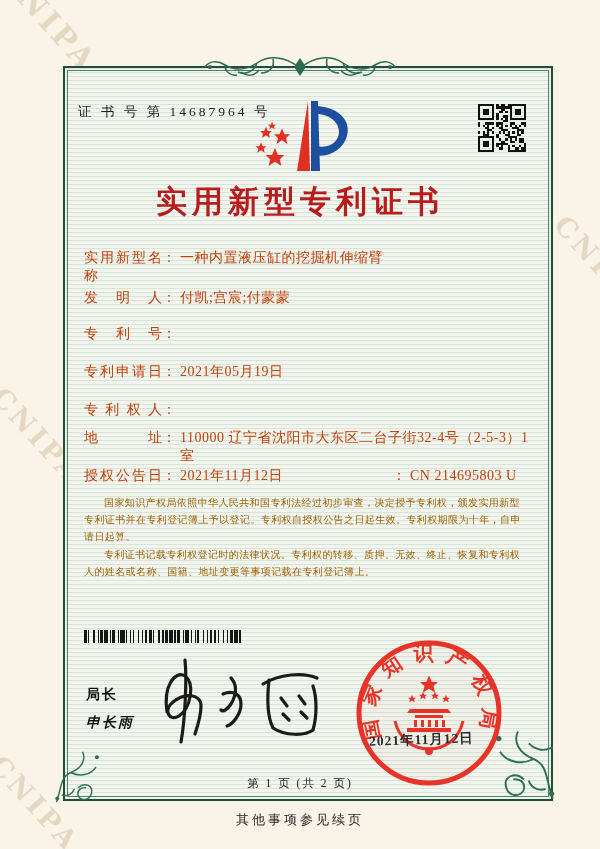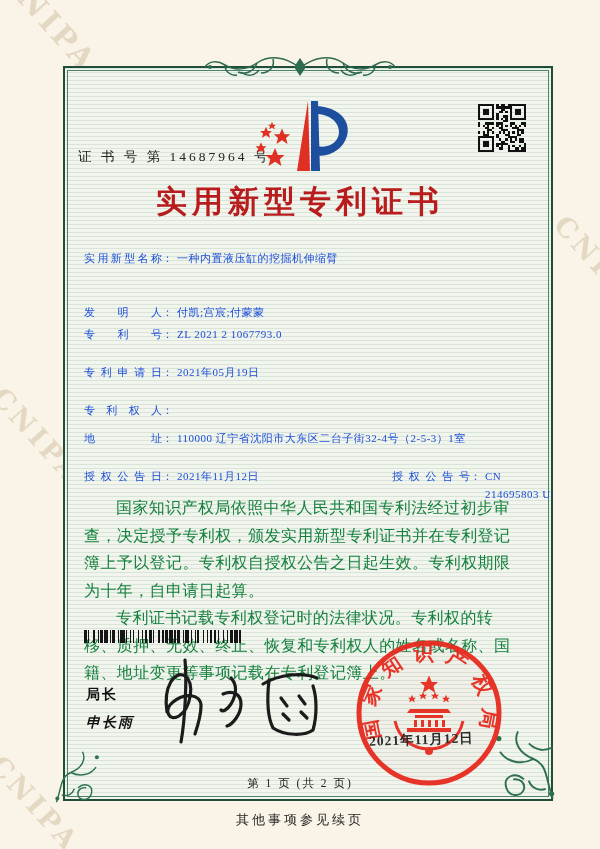--- a/index.html
+++ b/index.html
@@ -10,32 +10,32 @@
   .wm{position:absolute;color:rgba(198,178,143,.42);font-weight:bold;
       font-family:"DejaVu Serif",serif;transform:rotate(48deg);letter-spacing:4px;
       pointer-events:none;user-select:none;}
   
   .frame{position:absolute;left:63px;top:66px;width:486px;height:731px;
          border:2px solid #1f4e3a;background:
          repeating-linear-gradient(180deg, rgba(130,168,140,.22) 0 1px, rgba(0,0,0,0) 1px 4px),
          #f1f5ee;}
   .frame-inner{position:absolute;left:2px;top:2px;right:2px;bottom:2px;
          border:1px solid #4e8266;}
-  .certno{left:78px;top:103px;font-size:13.5px;letter-spacing:3px;color:#222;margin-top:45px;}
+  .certno{left:78px;top:103px;font-size:13.5px;letter-spacing:3px;color:#222;}
   .title{left:0;top:181px;width:600px;text-align:center;font-size:31px;
          font-weight:700;letter-spacing:5px;color:#b91c1c;}
-  .row{position:absolute;left:84px;display:flex;font-size:11px;color:#1d4ed8;
+  .row{position:absolute;left:84px;display:flex;font-size:14px;color:#c2410c;
        line-height:18px;}
   .lbl{display:inline-block;width:78px;text-align:justify;text-align-last:justify;
        flex:0 0 78px;}
   .colon{flex:0 0 auto;}
   .val{margin-left:4px;max-width:372px;letter-spacing:.5px;font-family:Liberation Serif, serif;}
   .pair2{position:absolute;left:308px;top:0;display:flex;}
-  .paras{left:84px;top:494px;width:438px;font-size:16px;line-height:1.72;
-         color:#15803d;letter-spacing:.4px;}
+  .paras{left:84px;top:494px;width:438px;font-size:10px;line-height:1.72;
+         color:#a16207;letter-spacing:.4px;}
   .paras p{margin:0;text-indent:2em;}
   .director{left:86px;font-size:14px;font-weight:700;color:#111;
             font-family:"Liberation Sans","DejaVu Sans",sans-serif;letter-spacing:2px;}
   .sealdate{left:369px;top:731px;font-size:13.5px;color:#2a2a2a;letter-spacing:1px;
             transform:rotate(-2deg);font-weight:600;}
   .pageinfo{left:0;top:776px;width:600px;text-align:center;font-size:11.5px;
             color:#222;letter-spacing:2px;}
   .footnote{left:0;top:811px;width:600px;text-align:center;font-size:13px;
             color:#262626;letter-spacing:3px;}
   svg{display:block;}
@@ -348,50 +348,48 @@
     </svg>
 </div>
 
 <div class="abs title">实用新型专利证书</div>
 
 <div class="row" style="top:249px;">
   <span class="lbl">实用新型名称</span>
     <span class="colon">：</span>
   <span class="val">一种内置液压缸的挖掘机伸缩臂</span>
 </div>
-<div class="row" style="top:303px;">
+<div class="row" style="top:289px;">
   <span class="lbl">发明人</span>
     <span class="colon">：</span>
   <span class="val">付凯;宫宸;付蒙蒙</span>
 </div>
 <div class="row" style="top:325px;">
   <span class="lbl">专利号</span>
     <span class="colon">：</span>
-  <span class="val">ZL 2021 2 1067793.0</span>
 </div>
 <div class="row" style="top:363px;">
   <span class="lbl">专利申请日</span>
     <span class="colon">：</span>
   <span class="val">2021年05月19日</span>
 </div>
 <div class="row" style="top:401px;justify-content:flex-end;">
   <span class="lbl">专利权人</span>
     <span class="colon">：</span>
 </div>
 <div class="row" style="top:429px;">
   <span class="lbl">地址</span>
     <span class="colon">：</span>
   <span class="val" style="max-width:360px;">110000 辽宁省沈阳市大东区二台子街32-4号（2-5-3）1室</span>
 </div>
 <div class="row" style="top:467px;width:470px;">
   <span class="lbl">授权公告日</span>
     <span class="colon">：</span>
   <span class="val">2021年11月12日</span>
   <span class="pair2">
-    <span class="lbl">授权公告号</span>
       <span class="colon">：</span>
     <span class="val">CN 214695803 U</span>
   </span>
 </div>
 
 <div class="abs paras">
   <p>国家知识产权局依照中华人民共和国专利法经过初步审查，决定授予专利权，颁发实用新型专利证书并在专利登记簿上予以登记。专利权自授权公告之日起生效。专利权期限为十年，自申请日起算。</p>
   <p>专利证书记载专利权登记时的法律状况。专利权的转移、质押、无效、终止、恢复和专利权人的姓名或名称、国籍、地址变更等事项记载在专利登记簿上。</p>
 </div>
 

